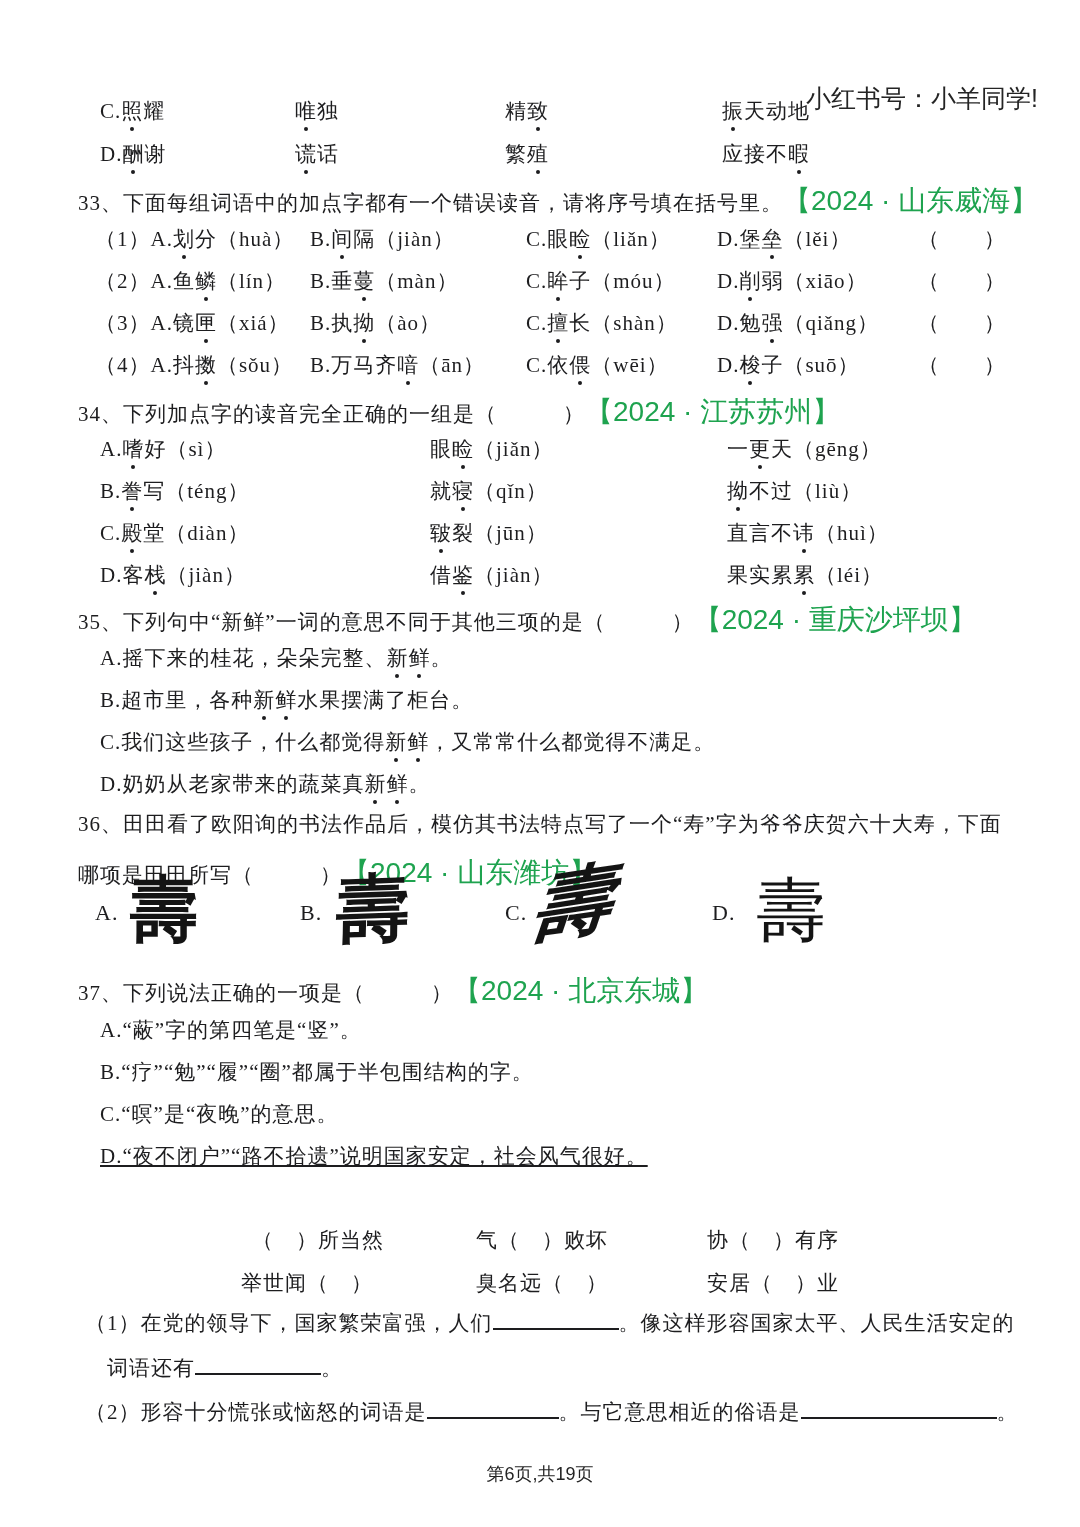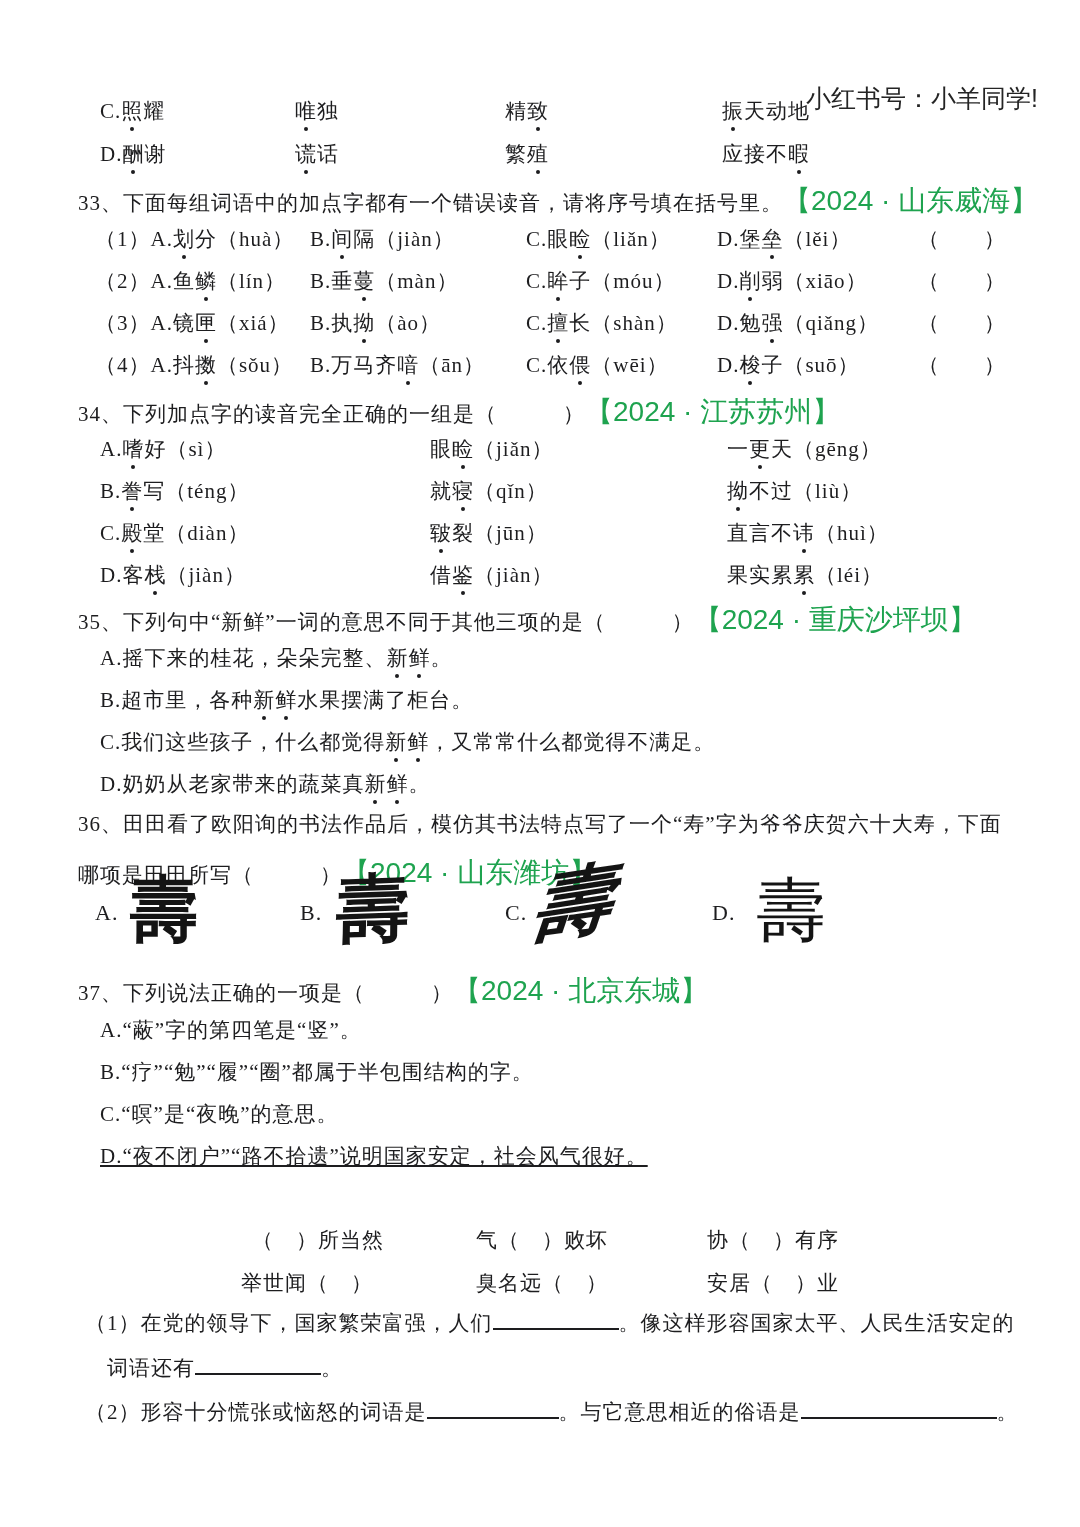--- a/index.html
+++ b/index.html
@@ -143,14 +143,15 @@
   <div class="abs" style="top:1308px;left:85px;">
     <span>（1）在党的领导下，国家繁荣富强，人们</span><span class="blank" style="width:126px;"></span><span>。像这样形容国家太平、人民生活安定的</span>
   </div>
   <div class="abs" style="top:1353px;left:78px;margin-left:29px;">
     <span>词语还有</span><span class="blank" style="width:126px;"></span><span>。</span>
   </div>
   <div class="abs" style="top:1397px;left:85px;">
     <span>（2）形容十分慌张或恼怒的词语是</span><span class="blank" style="width:132px;"></span><span>。与它意思相近的俗语是</span><span class="blank" style="width:196px;"></span><span>。</span>
   </div>
 
+  <div class="abs ftr sans" style="top:1462px;left:0;width:100%;text-align:center;letter-spacing:0;">第6页,共19页</div>
 
 </div>
 
 </body></html>

